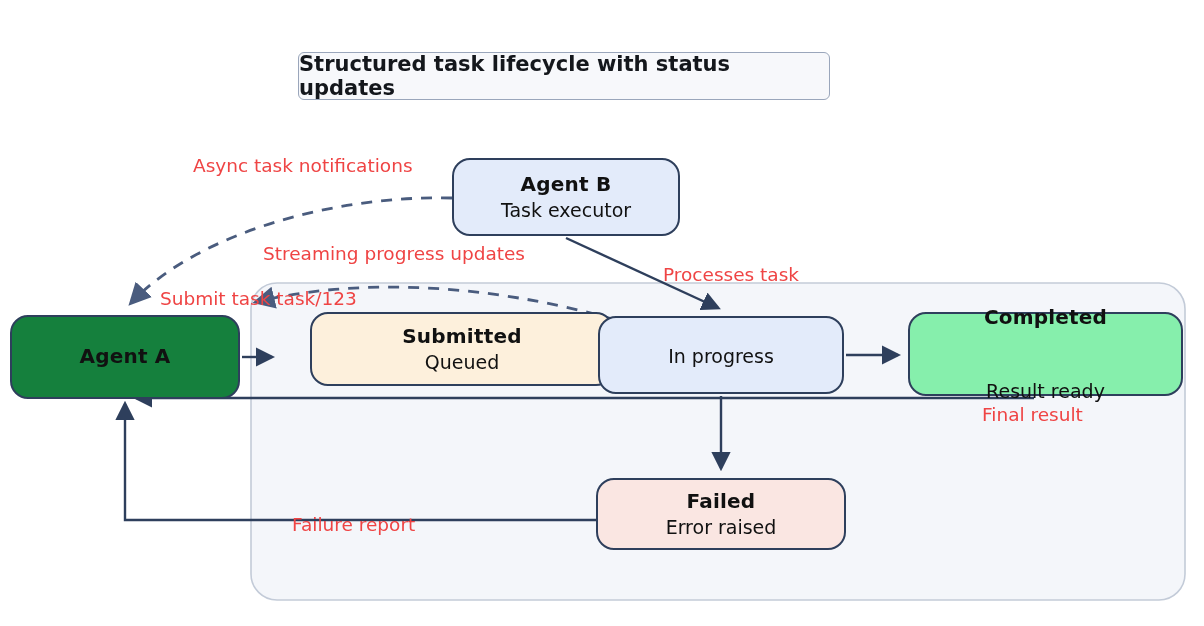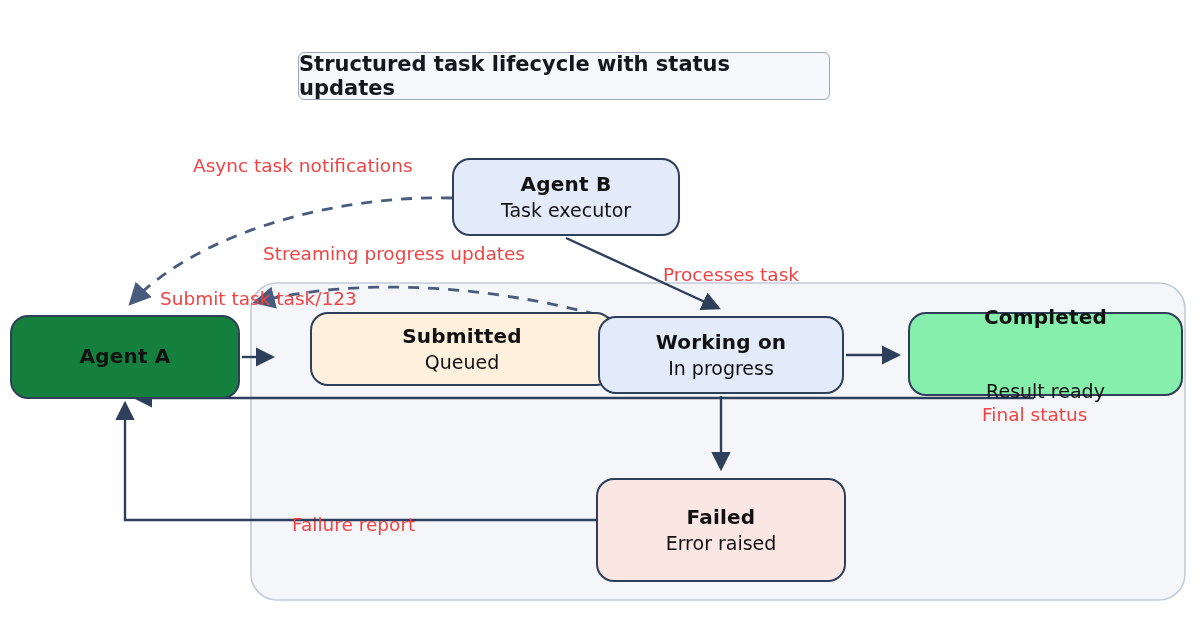--- a/index.html
+++ b/index.html
@@ -56,21 +56,21 @@
     justify-content: center;
     font-weight: bold;
     font-size: 21px;
     color: #14171c;
   }
   #agent-b   { left: 452px; top: 158px; width: 228px; height: 78px;  background: #e3ebfa; }
   #agent-a   { left: 10px;  top: 315px; width: 230px; height: 84px;  background: #15803d; }
   #submitted { left: 282px; top: 312px; width: 304px; height: 74px;  background: #fdf0dc; margin-left: 28px; }
   #working   { left: 598px; top: 316px; width: 246px; height: 78px;  background: #e3ebfa; }
   #completed { left: 908px; top: 312px; width: 275px; height: 84px;  background: #86efac; gap: 48px; }
-  #failed    { left: 596px; top: 478px; width: 250px; height: 104px;  background: #fae6e2; }
+  #failed    { left: 596px; top: 478px; width: 250px; height: 72px;  background: #fae6e2; }
 
   .edge-label {
     position: absolute;
     font-size: 18.5px;
     color: #ef4444;
     white-space: nowrap;
   }
   #lbl-async    { left: 193px; top: 155px; }
   #lbl-stream   { left: 263px; top: 243px; }
   #lbl-submit   { left: 160px; top: 288px; }
@@ -122,32 +122,31 @@
 <div class="node" id="agent-a">
   <div class="t1">Agent A</div>
 </div>
 
 <div class="node" id="submitted">
   <div class="t1">Submitted</div>
   <div class="t2">Queued</div>
 </div>
 
 <div class="node" id="working">
-  <div class="t1">Working on</div>
   <div class="t2">In progress</div>
 </div>
 
 <div class="node" id="completed">
   <div class="t1">Completed</div>
   <div class="t2">Result ready</div>
 </div>
 
 <div class="node" id="failed">
   <div class="t1">Failed</div>
   <div class="t2">Error raised</div>
 </div>
 
 <div class="edge-label" id="lbl-async">Async task notifications</div>
 <div class="edge-label" id="lbl-stream">Streaming progress updates</div>
 <div class="edge-label" id="lbl-submit">Submit task task/123</div>
 <div class="edge-label" id="lbl-proc">Processes task</div>
-<div class="edge-label" id="lbl-final">Final status</div>
+<div class="edge-label" id="lbl-final">Final result</div>
 <div class="edge-label" id="lbl-failure">Failure report</div>
 
 </body></html>

